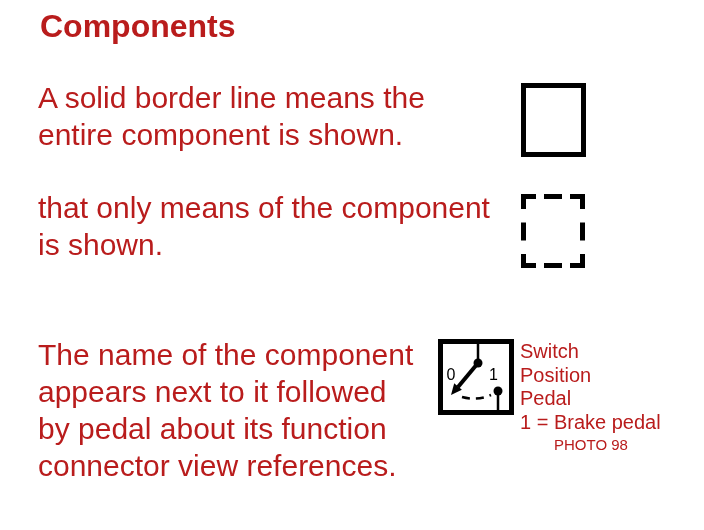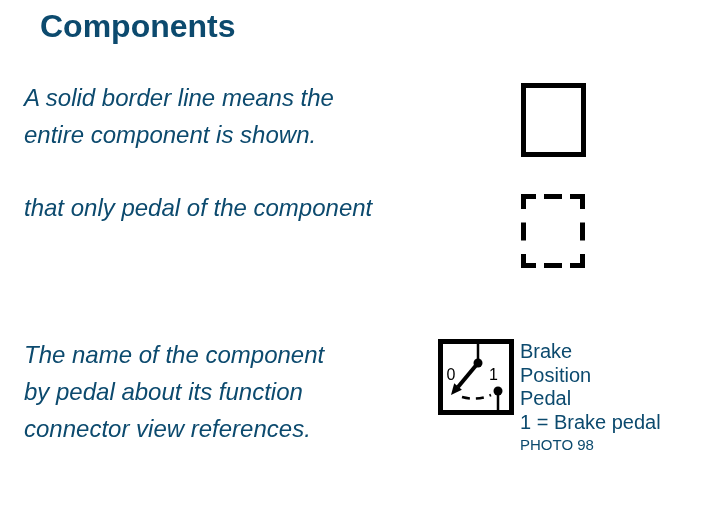--- a/index.html
+++ b/index.html
@@ -8,41 +8,40 @@
     background: #ffffff;
     width: 704px;
     height: 530px;
     overflow: hidden;
   }
   .page {
     position: relative;
     width: 704px;
     height: 474px;
     background: #ffffff;
-    color: #0c4a6e;
+    color: #b91c1c;
     font-family: "Liberation Sans", "DejaVu Sans", sans-serif;
   }
   .page-title {
     position: absolute;
     left: 40px;
     top: 9px;
     margin: 0;
     font-size: 32px;
     font-weight: bold;
     line-height: 1.1;
     white-space: nowrap;
   }
   .para {
     position: absolute;
-    left: 24px;
+    left: 38px;
     margin: 0;
-    font-size: 24px;
+    font-size: 30px;
     line-height: 37px;
     white-space: nowrap;
-    font-style: italic;
   }
   .para .text-line { display: block; }
   #para-solid  { top: 79px; }
   #para-broken { top: 189px; }
   #para-naming { top: 336px; }
 
   .solid-box {
     position: absolute;
     left: 521px;
     top: 83px;
@@ -75,71 +74,74 @@
     line-height: 23.5px;
     white-space: nowrap;
   }
   .component-label .text-line { display: block; }
   .component-label .note-indent { padding-left: 35px; }
   .photo-ref {
     display: block;
     font-size: 15px;
     line-height: 19px;
     margin-top: 1px;
+    margin-left: 34px;
   }
 </style>
 </head>
 <body>
 
 <div class="page">
 
   <h1 class="page-title">Components</h1>
 
   <p class="para" id="para-solid">
     <span class="text-line">A solid border line means the</span>
     <span class="text-line">entire component is shown.</span>
   </p>
   <div class="solid-box"></div>
 
   <p class="para" id="para-broken">
-    <span class="text-line">that only pedal of the component</span>
+    <span class="text-line">that only means of the component</span>
+    <span class="text-line">is shown.</span>
   </p>
   <svg class="dashed-box" width="64" height="74" viewBox="0 0 64 74">
     <g stroke="#000000" stroke-width="5" fill="none" stroke-linecap="butt">
       <path d="M 2.5,15 L 2.5,2.5 L 15,2.5"></path>
       <path d="M 23,2.5 L 41,2.5"></path>
       <path d="M 49,2.5 L 61.5,2.5 L 61.5,15"></path>
       <path d="M 61.5,28.5 L 61.5,46.5"></path>
       <path d="M 61.5,60 L 61.5,71.5 L 49,71.5"></path>
       <path d="M 41,71.5 L 23,71.5"></path>
       <path d="M 15,71.5 L 2.5,71.5 L 2.5,60"></path>
       <path d="M 2.5,46.5 L 2.5,28.5"></path>
     </g>
   </svg>
 
   <p class="para" id="para-naming">
     <span class="text-line">The name of the component</span>
+    <span class="text-line">appears next to it followed</span>
     <span class="text-line">by pedal about its function</span>
     <span class="text-line">connector view references.</span>
   </p>
 
   <svg class="switch-symbol" width="76" height="76" viewBox="0 0 76 76">
     <rect x="2.5" y="2.5" width="71" height="71" fill="#ffffff" stroke="#000000" stroke-width="5"></rect>
     <line x1="40" y1="5" x2="40" y2="24" stroke="#000000" stroke-width="2.5"></line>
     <circle cx="40" cy="24" r="4.5" fill="#000000"></circle>
     <line x1="40" y1="24" x2="20" y2="48" stroke="#000000" stroke-width="4"></line>
     <polygon points="13,56 23.9,50.7 16.2,44.3" fill="#000000"></polygon>
     <path d="M 24,58 Q 39,62 53,56" fill="none" stroke="#000000" stroke-width="2.5" stroke-dasharray="8 6"></path>
     <circle cx="60" cy="52" r="4.5" fill="#000000"></circle>
     <line x1="60" y1="52" x2="60" y2="71" stroke="#000000" stroke-width="2.5"></line>
     <text x="13" y="41" text-anchor="middle">0</text>
     <text x="55.5" y="41" text-anchor="middle">1</text>
   </svg>
 
   <div class="component-label">
-    <span class="text-line">Brake</span>
+    <span class="text-line">Switch</span>
     <span class="text-line">Position</span>
     <span class="text-line">Pedal</span>
     <span class="text-line">1 = Brake pedal</span>
     <span class="photo-ref">PHOTO 98</span>
   </div>
 
 </div>
 
 </body></html>

